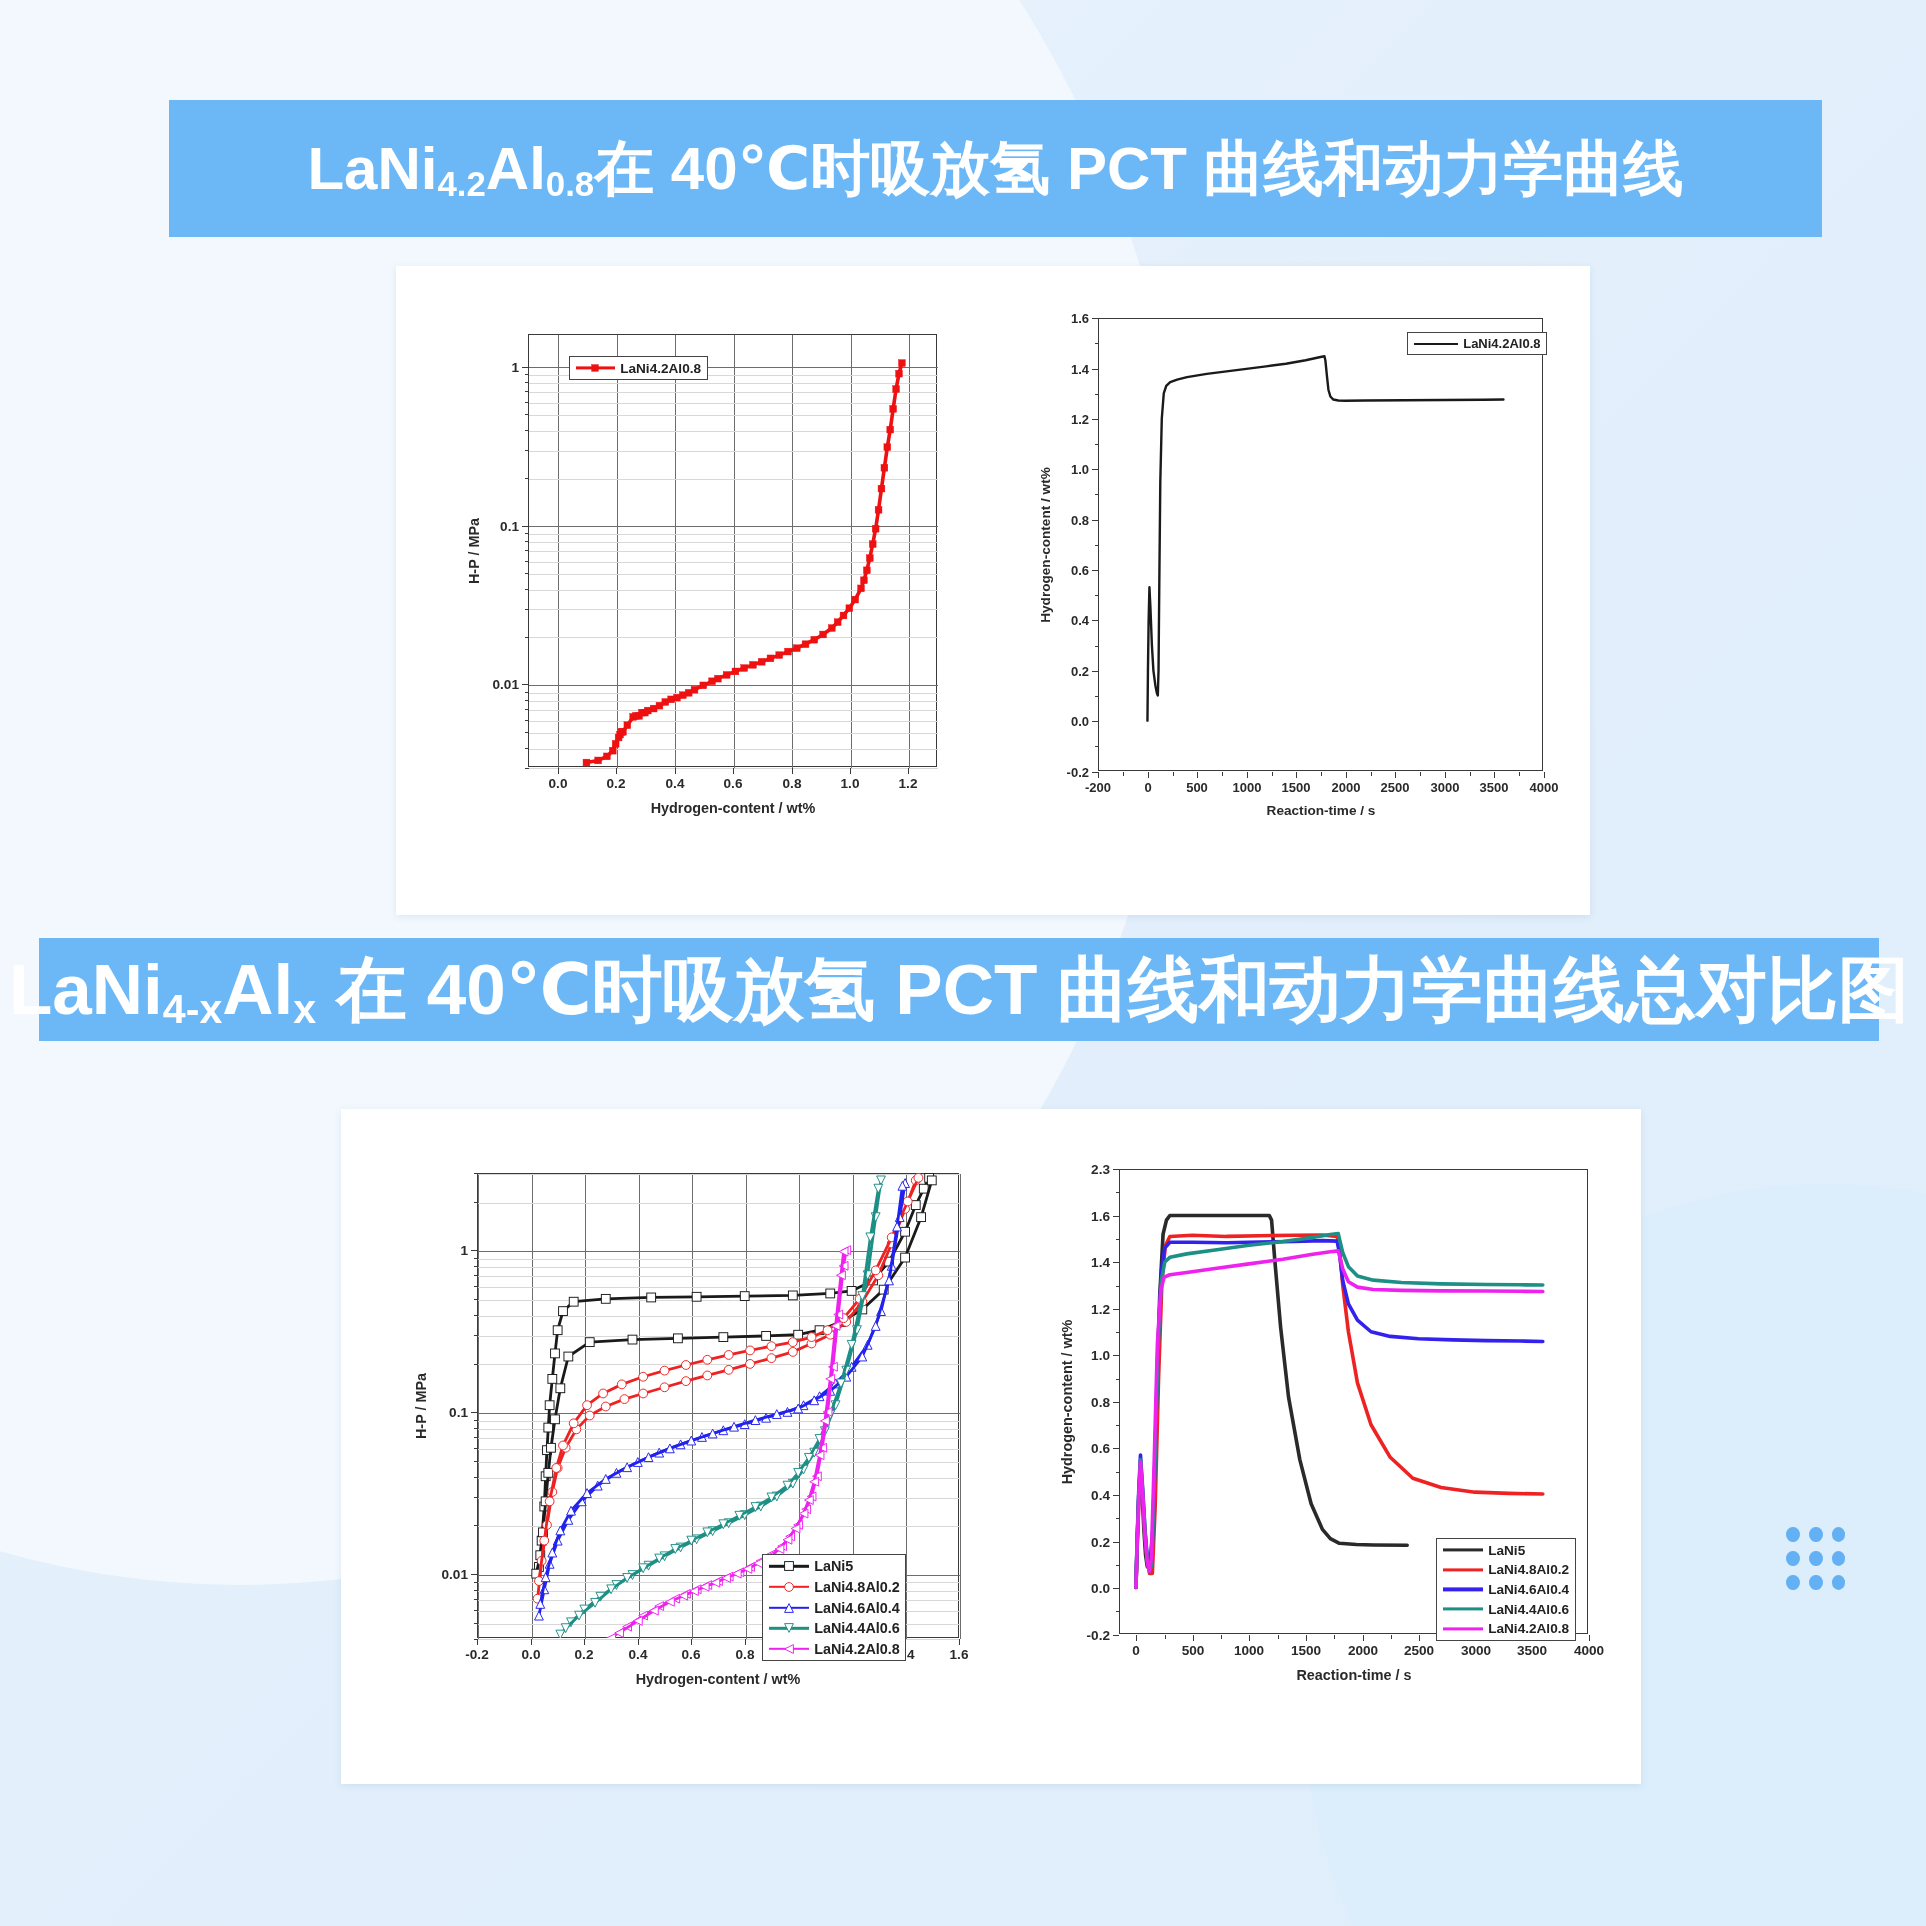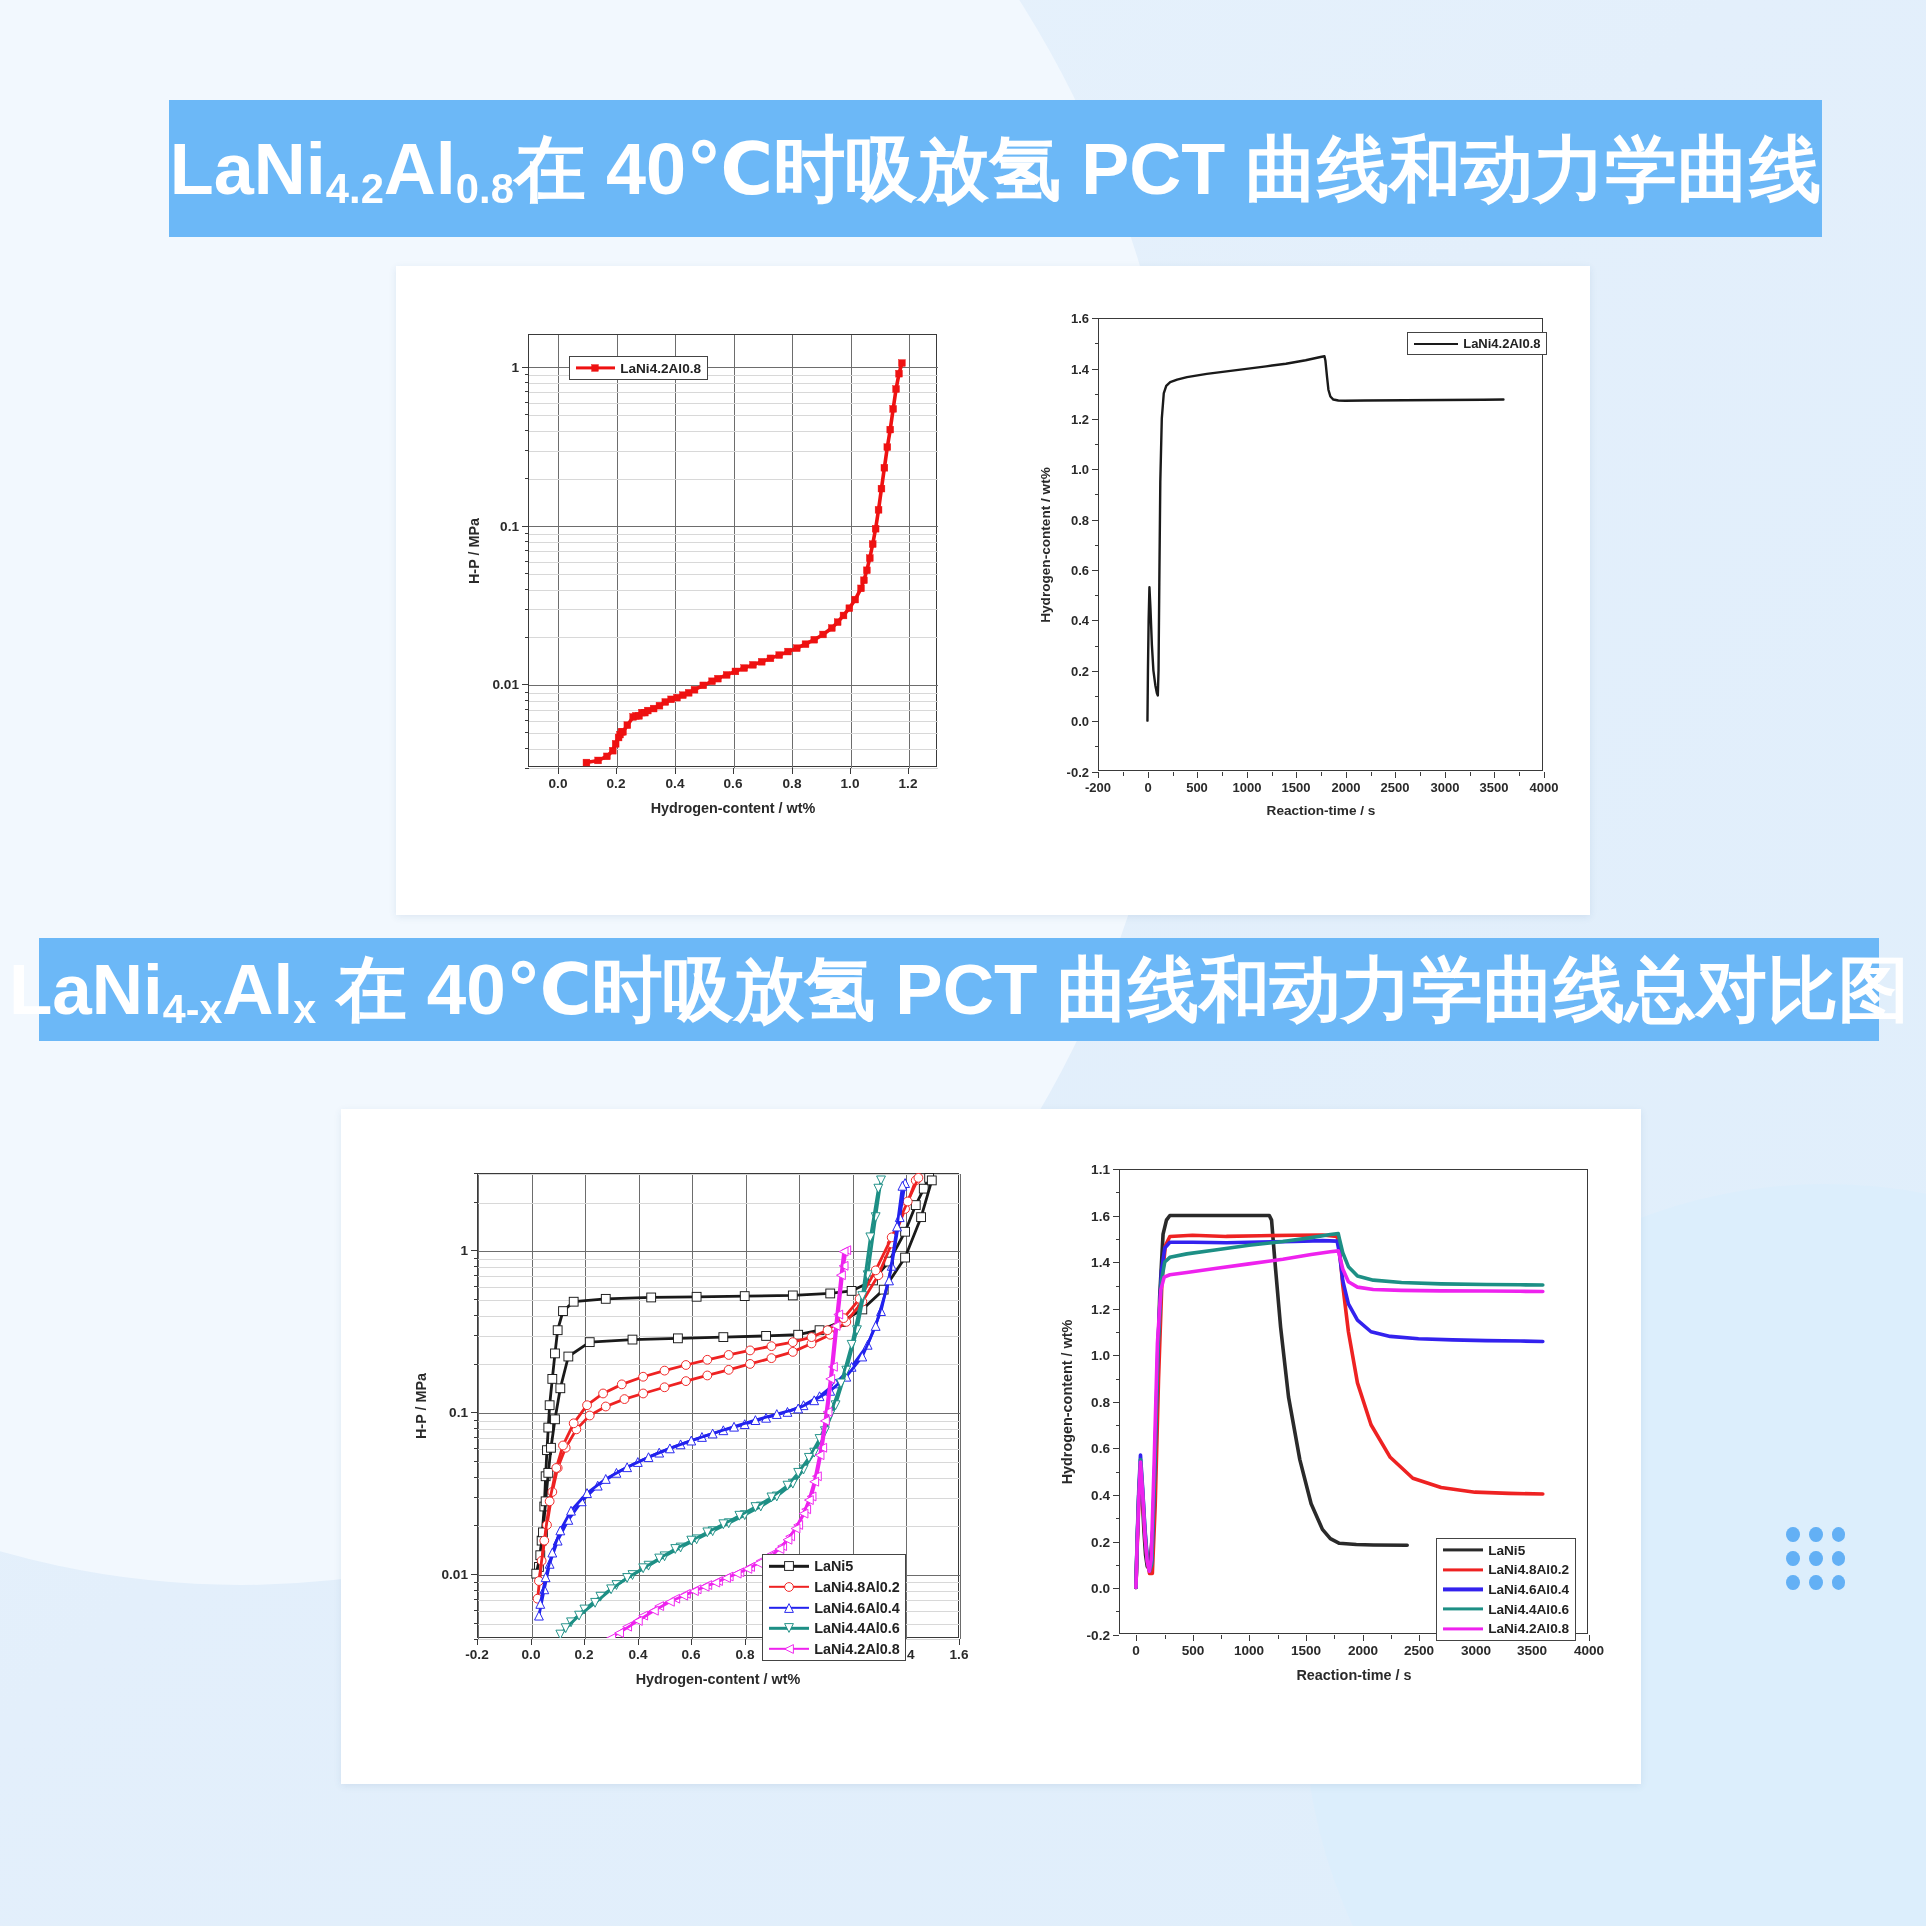--- a/index.html
+++ b/index.html
@@ -18,21 +18,21 @@
   #dot-grid{position:absolute;left:1786px;top:1527px;width:60px;height:60px;
     display:grid;grid-template-columns:repeat(3,1fr);grid-template-rows:repeat(3,1fr);
     gap:8.8px;}
   #dot-grid i{display:block;width:13.6px;height:15.2px;border-radius:50%;background:#63b0f5;}
 
   
   .banner{position:absolute;background:#6cb8f7;display:flex;align-items:center;
     justify-content:center;box-sizing:border-box;}
   .banner .ttl{color:#ffffff;font-weight:bold;white-space:nowrap;line-height:1;}
   #banner-1{left:169px;top:100px;width:1653px;height:137px;}
-  #banner-1 .ttl{font-size:72px;}
+  #banner-1 .ttl{font-size:60px;}
   #banner-2{left:39px;top:938px;width:1840px;height:103px;}
   #banner-2 .ttl{font-size:71px;}
   .ttl sub{font-size:0.58em;vertical-align:baseline;position:relative;top:0.22em;}
 
   
   .panel{position:absolute;background:#ffffff;box-shadow:0 1.6px 7.2px rgba(40,90,140,.10);}
   #panel-top{left:396px;top:266px;width:1194px;height:649px;}
   #panel-bottom{left:341px;top:1109px;width:1300px;height:675px;}
   .panel-inner{position:absolute;inset:0;display:flex;}
 
@@ -1372,21 +1372,21 @@
         <div class="ticklabel" style="left: 364px; top: 518px; font-size: 13.6px; transform: translateX(-50%);">2000</div>
         <div class="tick" style="left: 420px; top: 510px; width: 1.2px; height: 6.4px;"></div>
         <div class="ticklabel" style="left: 420px; top: 518px; font-size: 13.6px; transform: translateX(-50%);">2500</div>
         <div class="tick" style="left: 477px; top: 510px; width: 1.2px; height: 6.4px;"></div>
         <div class="ticklabel" style="left: 477px; top: 518px; font-size: 13.6px; transform: translateX(-50%);">3000</div>
         <div class="tick" style="left: 533px; top: 510px; width: 1.2px; height: 6.4px;"></div>
         <div class="ticklabel" style="left: 533px; top: 518px; font-size: 13.6px; transform: translateX(-50%);">3500</div>
         <div class="tick" style="left: 590px; top: 510px; width: 1.2px; height: 6.4px;"></div>
         <div class="ticklabel" style="left: 590px; top: 518px; font-size: 13.6px; transform: translateX(-50%);">4000</div>
         <div class="tick" style="left: 114px; top: 44px; width: 6.4px; height: 1.2px;"></div>
-        <div class="ticklabel" style="left: 111px; top: 44px; font-size: 13.6px; transform: translate(-100%, -50%);">1.1</div>
+        <div class="ticklabel" style="left: 111px; top: 44px; font-size: 13.6px; transform: translate(-100%, -50%);">2.3</div>
         <div class="tick" style="left: 114px; top: 91px; width: 6.4px; height: 1.2px;"></div>
         <div class="ticklabel" style="left: 111px; top: 91px; font-size: 13.6px; transform: translate(-100%, -50%);">1.6</div>
         <div class="tick" style="left: 114px; top: 137px; width: 6.4px; height: 1.2px;"></div>
         <div class="ticklabel" style="left: 111px; top: 137px; font-size: 13.6px; transform: translate(-100%, -50%);">1.4</div>
         <div class="tick" style="left: 114px; top: 184px; width: 6.4px; height: 1.2px;"></div>
         <div class="ticklabel" style="left: 111px; top: 184px; font-size: 13.6px; transform: translate(-100%, -50%);">1.2</div>
         <div class="tick" style="left: 114px; top: 230px; width: 6.4px; height: 1.2px;"></div>
         <div class="ticklabel" style="left: 111px; top: 230px; font-size: 13.6px; transform: translate(-100%, -50%);">1.0</div>
         <div class="tick" style="left: 114px; top: 277px; width: 6.4px; height: 1.2px;"></div>
         <div class="ticklabel" style="left: 111px; top: 277px; font-size: 13.6px; transform: translate(-100%, -50%);">0.8</div>

